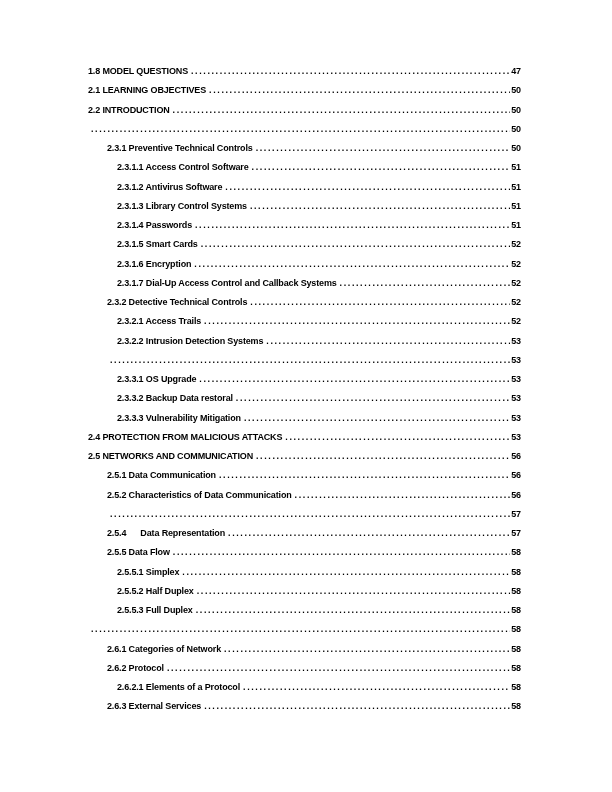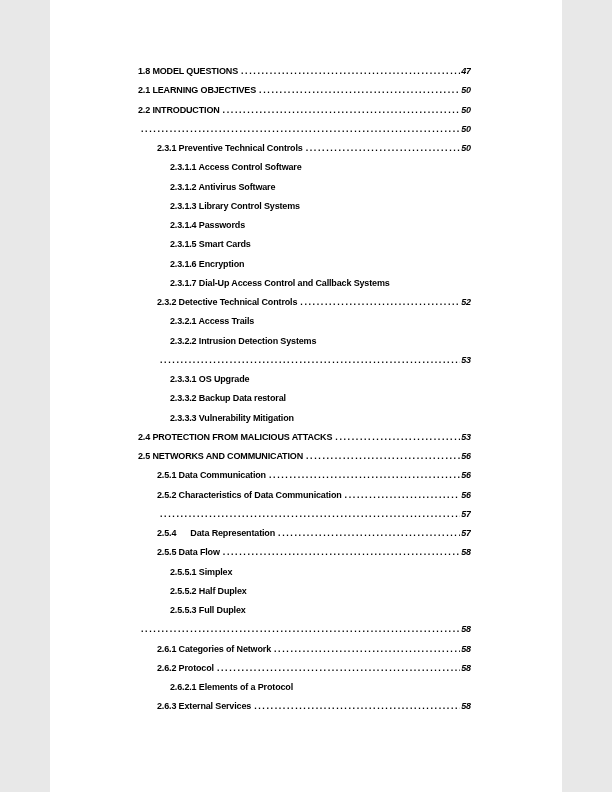--- a/index.html
+++ b/index.html
@@ -2,21 +2,21 @@
 <html><head>
 <meta charset="utf-8">
 <style>
   html, body {
     margin: 0;
     padding: 0;
     background: #e8e8e8;
   }
   .page {
     position: relative;
-    width: 512px;
+    width: 612px;
     height: 792px;
     margin: 0 auto;
     background: #ffffff;
     font-family: "Liberation Sans", sans-serif;
     font-weight: bold;
     color: #000000;
     overflow: hidden;
   }
   .toc {
     position: absolute;
@@ -27,21 +27,21 @@
   .toc-row {
     display: flex;
     align-items: baseline;
     height: 19.25px;
     line-height: 19.25px;
     font-size: 9px;
     white-space: nowrap;
     overflow: hidden;
   }
   .toc-row.lvl-1 { padding-left: 19px; }
-  .toc-row.lvl-2 { padding-left: 29px; flex-direction: column; }
+  .toc-row.lvl-2 { padding-left: 29px; }
   .toc-label {
     flex: 0 0 auto;
     letter-spacing: -0.15px;
     cursor: pointer;
   }
   .dot-leader {
     flex: 1 1 auto;
     overflow: hidden;
     position: relative;
     margin-left: 3px;
@@ -49,21 +49,20 @@
     font-weight: bold;
   }
   .dot-leader::after {
     content: "................................................................................................................................................................................................................";
     letter-spacing: 1.6px;
     font-size: 9px;
   }
   .page-num {
     flex: 0 0 auto;
     letter-spacing: -0.1px;
-    font-style: italic;
   }
 </style>
 </head>
 <body>
 
 <div class="page">
   <div class="toc" id="toc">
       <div class="toc-row lvl-0">
         <span class="toc-label">1.8 MODEL QUESTIONS</span>
         <span class="dot-leader"></span>

